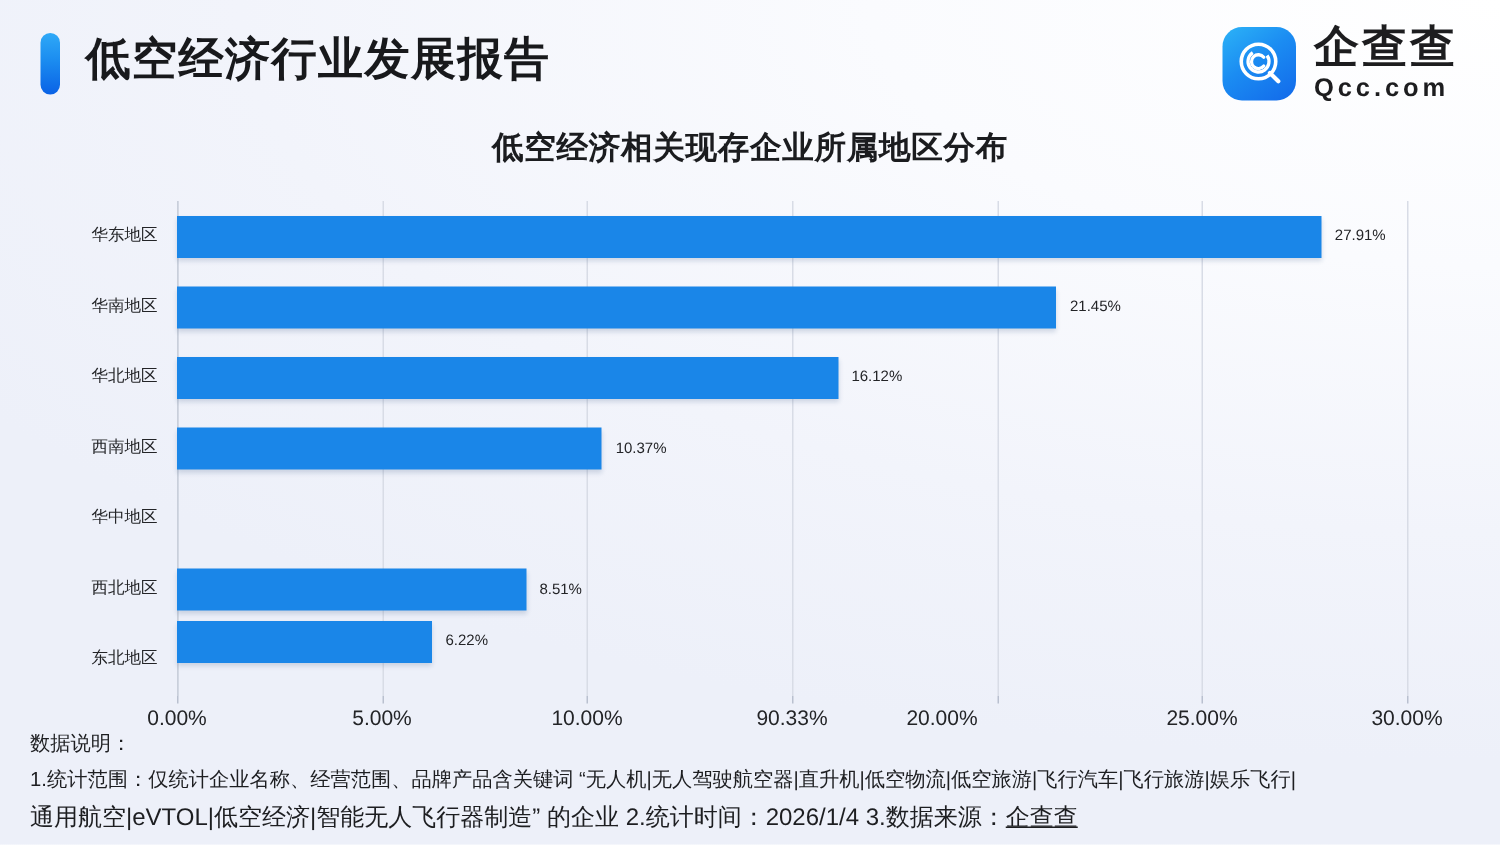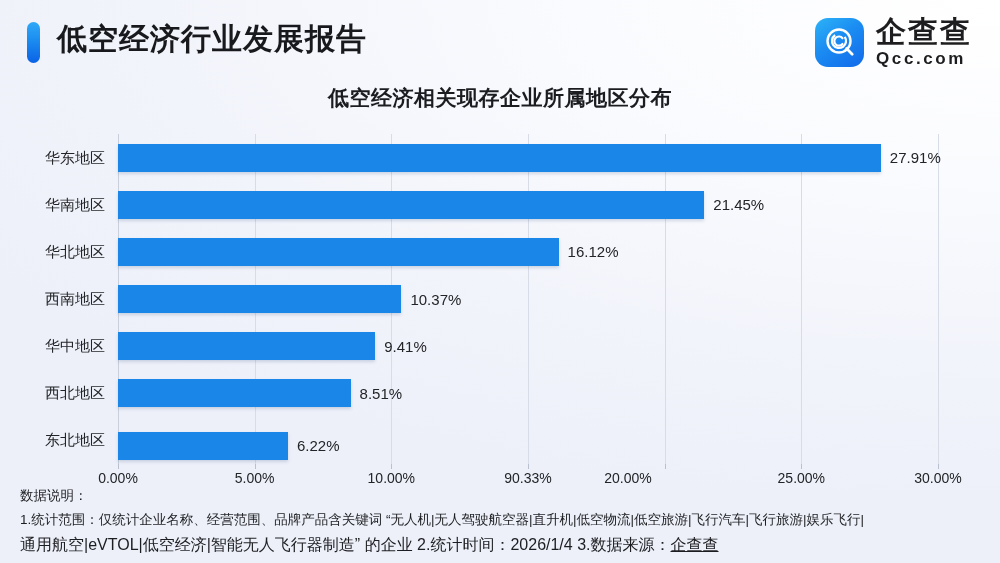--- a/index.html
+++ b/index.html
@@ -127,31 +127,31 @@
     height: 47px;
     display: flex;
     align-items: center;
   }
   .bar {
     height: 28px;
     background: #1a86e8;
     box-shadow: 0 2px 3px rgba(40,70,120,0.18);
   }
   .bar-value {
-    font-size: 15px;
+    font-size: 10px;
     color: #232427;
     margin-left: 9px;
     white-space: nowrap;
   }
   .cat-label {
     position: absolute;
     left: 0;
     width: 105px;
     text-align: right;
-    font-size: 15px;
+    font-size: 11px;
     color: #232427;
     white-space: nowrap;
   }
   .tick-label {
     position: absolute;
     top: 344px;
     font-size: 14px;
     color: #232427;
     transform: translateX(-50%);
     white-space: nowrap;
@@ -214,29 +214,25 @@
           <span class="bar-value">21.45%</span>
         </div>
         <div class="bar-row" style="top: 94.3571px;">
           <div class="bar" style="width: 440.613px; background: rgb(26, 134, 232);"></div>
           <span class="bar-value">16.12%</span>
         </div>
         <div class="bar-row" style="top: 141.5px;">
           <div class="bar" style="width: 283.447px; background: rgb(26, 134, 232);"></div>
           <span class="bar-value">10.37%</span>
         </div>
-        <div class="bar-row" style="top: 188.643px;">
-          <div class="bar" style="width: 257.207px; background: rgb(26, 134, 232);"></div>
-          <span class="bar-value">9.41%</span>
-        </div>
         <div class="bar-row" style="top: 235.786px;">
           <div class="bar" style="width: 232.607px; background: rgb(26, 134, 232);"></div>
           <span class="bar-value">8.51%</span>
         </div>
-        <div class="bar-row" style="top: 288px;">
+        <div class="bar-row" style="top: 270px;">
           <div class="bar" style="width: 170.013px; background: rgb(26, 134, 232);"></div>
           <span class="bar-value">6.22%</span>
         </div>
       </div>
     <div id="cat-labels">
         <div class="cat-label" style="top: 22.5714px;">华东地区</div>
         <div class="cat-label" style="top: 69.7143px;">华南地区</div>
         <div class="cat-label" style="top: 116.857px;">华北地区</div>
         <div class="cat-label" style="top: 164px;">西南地区</div>
         <div class="cat-label" style="top: 211.143px;">华中地区</div>

